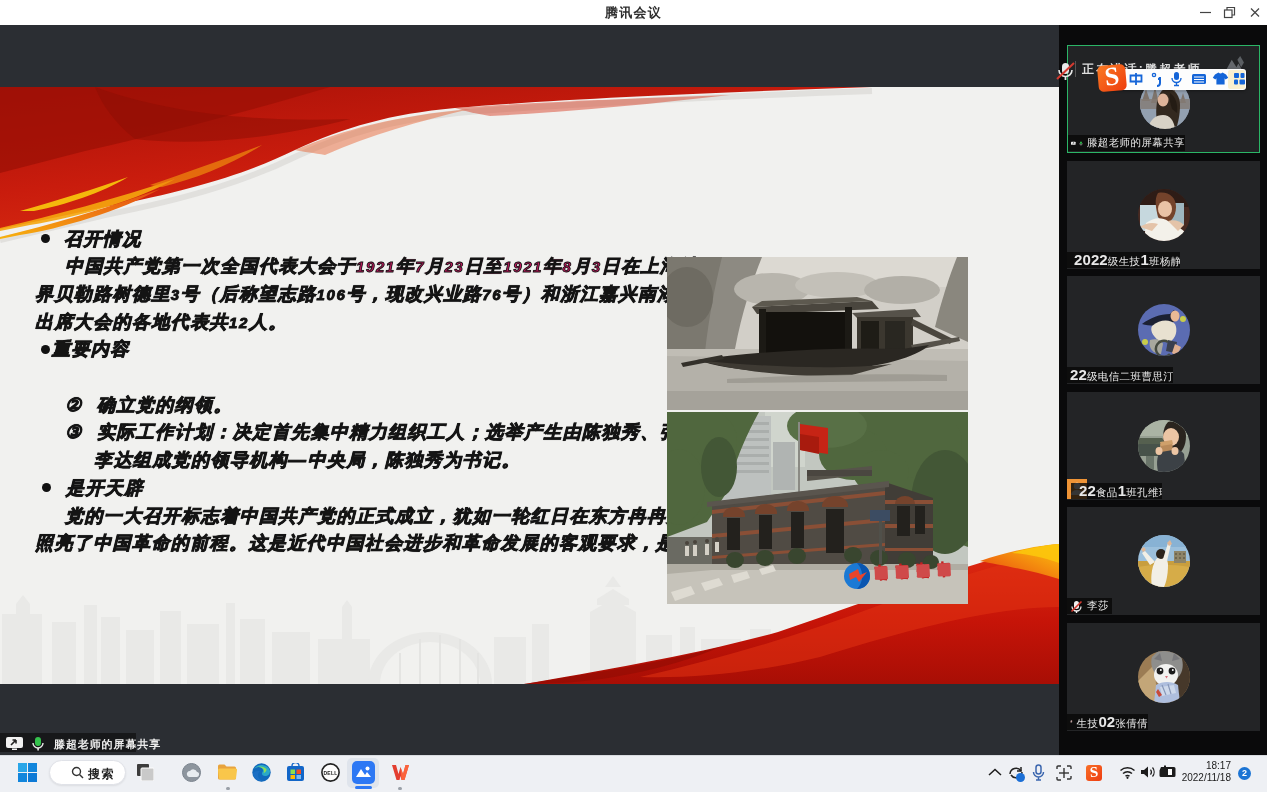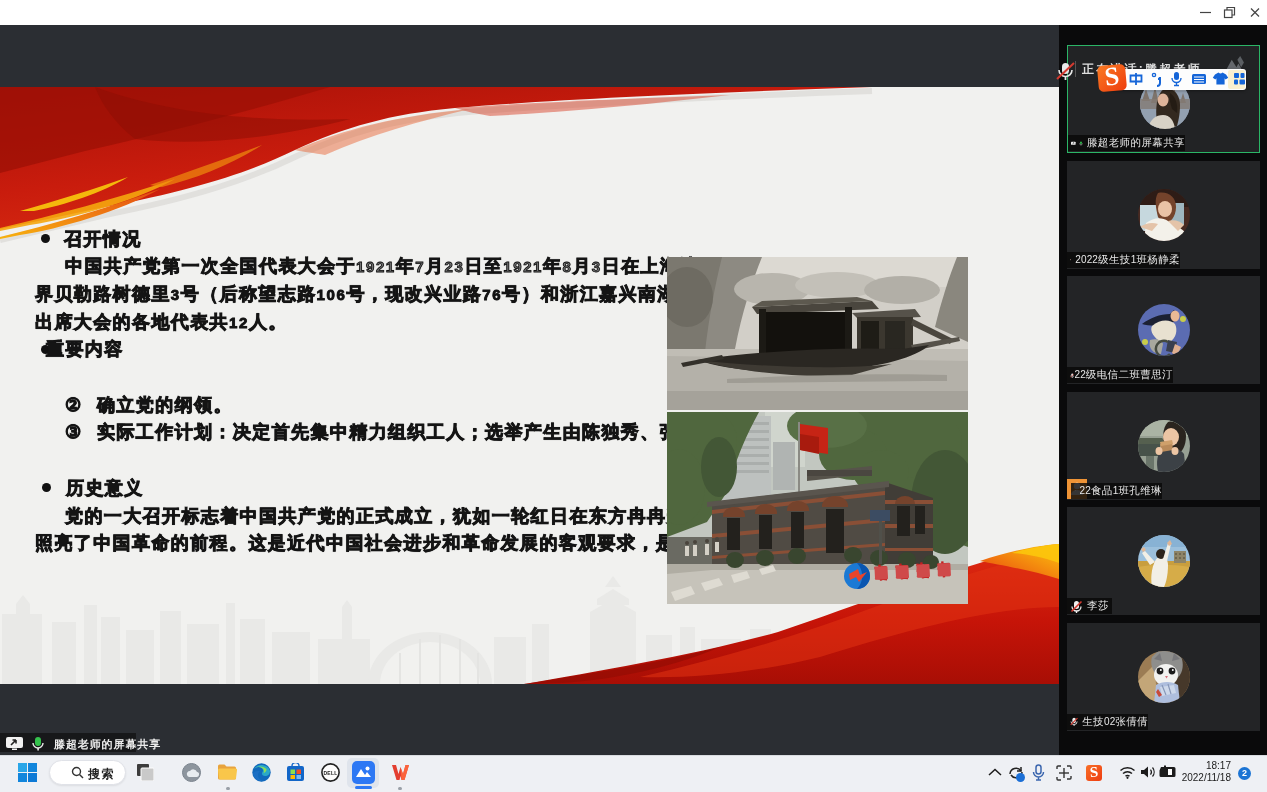--- a/index.html
+++ b/index.html
@@ -1,40 +1,41 @@
 <!DOCTYPE html>
 <html><head><meta charset="utf-8"><style>
 html,body{margin:0;padding:0;width:1267px;height:792px;overflow:hidden;background:#000;font-family:"Liberation Sans",sans-serif;}
 #page{position:absolute;inset:0;width:1267px;height:792px;}
 .abs{position:absolute;}
 
 #titlebar{left:0;top:0;width:1267px;height:25px;background:#fff;}
 #title{left:0;top:0;width:1267px;height:25px;line-height:26px;text-align:center;font-size:13px;font-weight:bold;color:#2e2e2e;letter-spacing:1.2px;}
 
 #stage{left:0;top:25px;width:1059px;height:730px;background:#2b2e33;}
-#slide{left:0;top:87px;width:1059px;height:597px;background:#f1f1ef;overflow:hidden;}
+#slide{left:0;top:87px;width:1059px;height:597px;background:#f1f1ef;overflow:hidden;font-style:italic;}
 
 .ln{position:absolute;font-weight:bold;color:#141414;font-size:18px;letter-spacing:1.4px;white-space:nowrap;line-height:20px;-webkit-text-stroke:0.8px #141414;text-shadow:0 0 0.8px #141414;}
 .d{font-size:15px;letter-spacing:1.6px;}
-.d9{font-size:10px;letter-spacing:0.1px;}
-.red{color:#737373;}
+.d9{font-size:15px;letter-spacing:0.1px;font-weight:bold;}
+.red{color:#be185d;}
 .bdot{position:absolute;width:9px;height:9px;border-radius:50%;background:#111;}
 
 #sharelab{left:0;top:733px;width:136px;height:19px;background:#17181a;color:#efefef;font-size:9px;letter-spacing:0.5px;}
 
 #sidebar{left:1059px;top:25px;width:208px;height:730px;background:#0a0a0b;}
 .tile{position:absolute;left:8px;width:193px;height:108px;background:#232426;}
 .avatar{position:absolute;left:70.5px;top:28px;width:52px;height:52px;border-radius:50%;overflow:hidden;}
 .nlab{position:absolute;left:0;bottom:1px;height:16px;background:rgba(8,8,8,.82);color:#e8e8e8;font-size:10.5px;letter-spacing:0.4px;overflow:hidden;display:flex;align-items:center;white-space:nowrap;}
 
 #taskbar{left:0;top:755px;width:1267px;height:37px;background:#eef0f4;border-top:1px solid #d8dbe0;box-sizing:border-box;}
 </style></head><body>
 <div id="page">
 
 <div id="titlebar" class="abs"></div>
+<div id="title" class="abs">腾讯会议</div>
 <svg class="abs" style="left:1190px;top:0" width="77" height="25">
  <line x1="10" y1="12.5" x2="21" y2="12.5" stroke="#444" stroke-width="1.2"></line>
  <rect x="34.5" y="10" width="7.5" height="7.5" fill="none" stroke="#444" stroke-width="1.2"></rect>
  <path d="M37 10 V7.5 H44.5 V15 H42" fill="none" stroke="#444" stroke-width="1.2"></path>
  <path d="M61 8.5 L69 16.5 M69 8.5 L61 16.5" stroke="#444" stroke-width="1.2"></path>
 </svg>
 
 <div id="stage" class="abs"></div>
 <div id="slide" class="abs">
 <svg class="abs" style="left:0;top:0" width="1059" height="597" viewBox="0 0 1059 597">
@@ -116,25 +117,26 @@
 <path d="M524 597 C596 586 660 576 720 560 C680 578 615 593 562 596 Z" fill="#8f0b04" opacity="0.6"></path>
 </g>
 </svg>
 
 <div class="bdot" style="left:41px;top:147px"></div>
 <div class="ln" style="left:64px;top:141.5px">召开情况</div>
 <div class="ln" style="left:65px;top:169.2px">中国共产党第一次全国代表大会于<span class="red"><span class="d">1921</span>年<span class="d">7</span>月<span class="d">23</span>日至<span class="d">1921</span>年<span class="d">8</span>月<span class="d">3</span>日</span>在上海法租</div>
 <div class="ln" style="left:35px;top:196.9px">界贝勒路树德里<span class="d">3</span>号（后称望志路<span class="d">106</span>号，现改兴业路<span class="d">76</span>号）和浙江嘉兴南湖召开。</div>
 <div class="ln" style="left:35px;top:224.6px">出席大会的各地代表共<span class="d">12</span>人。</div>
 <div class="bdot" style="left:41px;top:257.8px"></div>
-<div class="ln" style="left:46px;top:252.3px">重要内容</div>
+<div class="ln" style="left:52px;top:252.3px">重要内容</div>
 <div class="ln" style="left:65px;top:307.7px"><span style="margin-right:14.5px">②</span>确立党的纲领。</div>
 <div class="ln" style="left:65px;top:335.4px"><span style="margin-right:14.5px">③</span>实际工作计划：决定首先集中精力组织工人；选举产生由陈独秀、张国焘、</div>
+<div class="ln" style="left:94px;top:363.1px">李达组成党的领导机构—中央局，陈独秀为书记。</div>
 <div class="bdot" style="left:41.7px;top:396.3px"></div>
-<div class="ln" style="left:66px;top:390.8px">历史意义</div>
+<div class="ln" style="left:66px;top:390.8px">是开天辟</div>
 <div class="ln" style="left:65px;top:418.5px">党的一大召开标志着中国共产党的正式成立，犹如一轮红日在东方冉冉升起，</div>
 <div class="ln" style="left:35px;top:446.2px">照亮了中国革命的前程。这是近代中国社会进步和革命发展的客观要求，是开天辟</div>
 
 <svg class="abs" style="left:667px;top:170px" width="301" height="153" viewBox="0 0 301 153">
 <rect width="301" height="153" fill="#d2cfc8"></rect>
 <rect x="0" y="0" width="301" height="30" fill="#dcd9d2"></rect>
 <path d="M0 0 H95 C85 25 75 55 68 92 L0 100 Z" fill="#8d8a82"></path>
 <path d="M0 0 H55 C48 28 42 60 38 95 L0 100 Z" fill="#7b786f"></path>
 <ellipse cx="20" cy="40" rx="26" ry="30" fill="#6e6b62"></ellipse>
 <ellipse cx="105" cy="32" rx="38" ry="16" fill="#b8b5ad"></ellipse>

